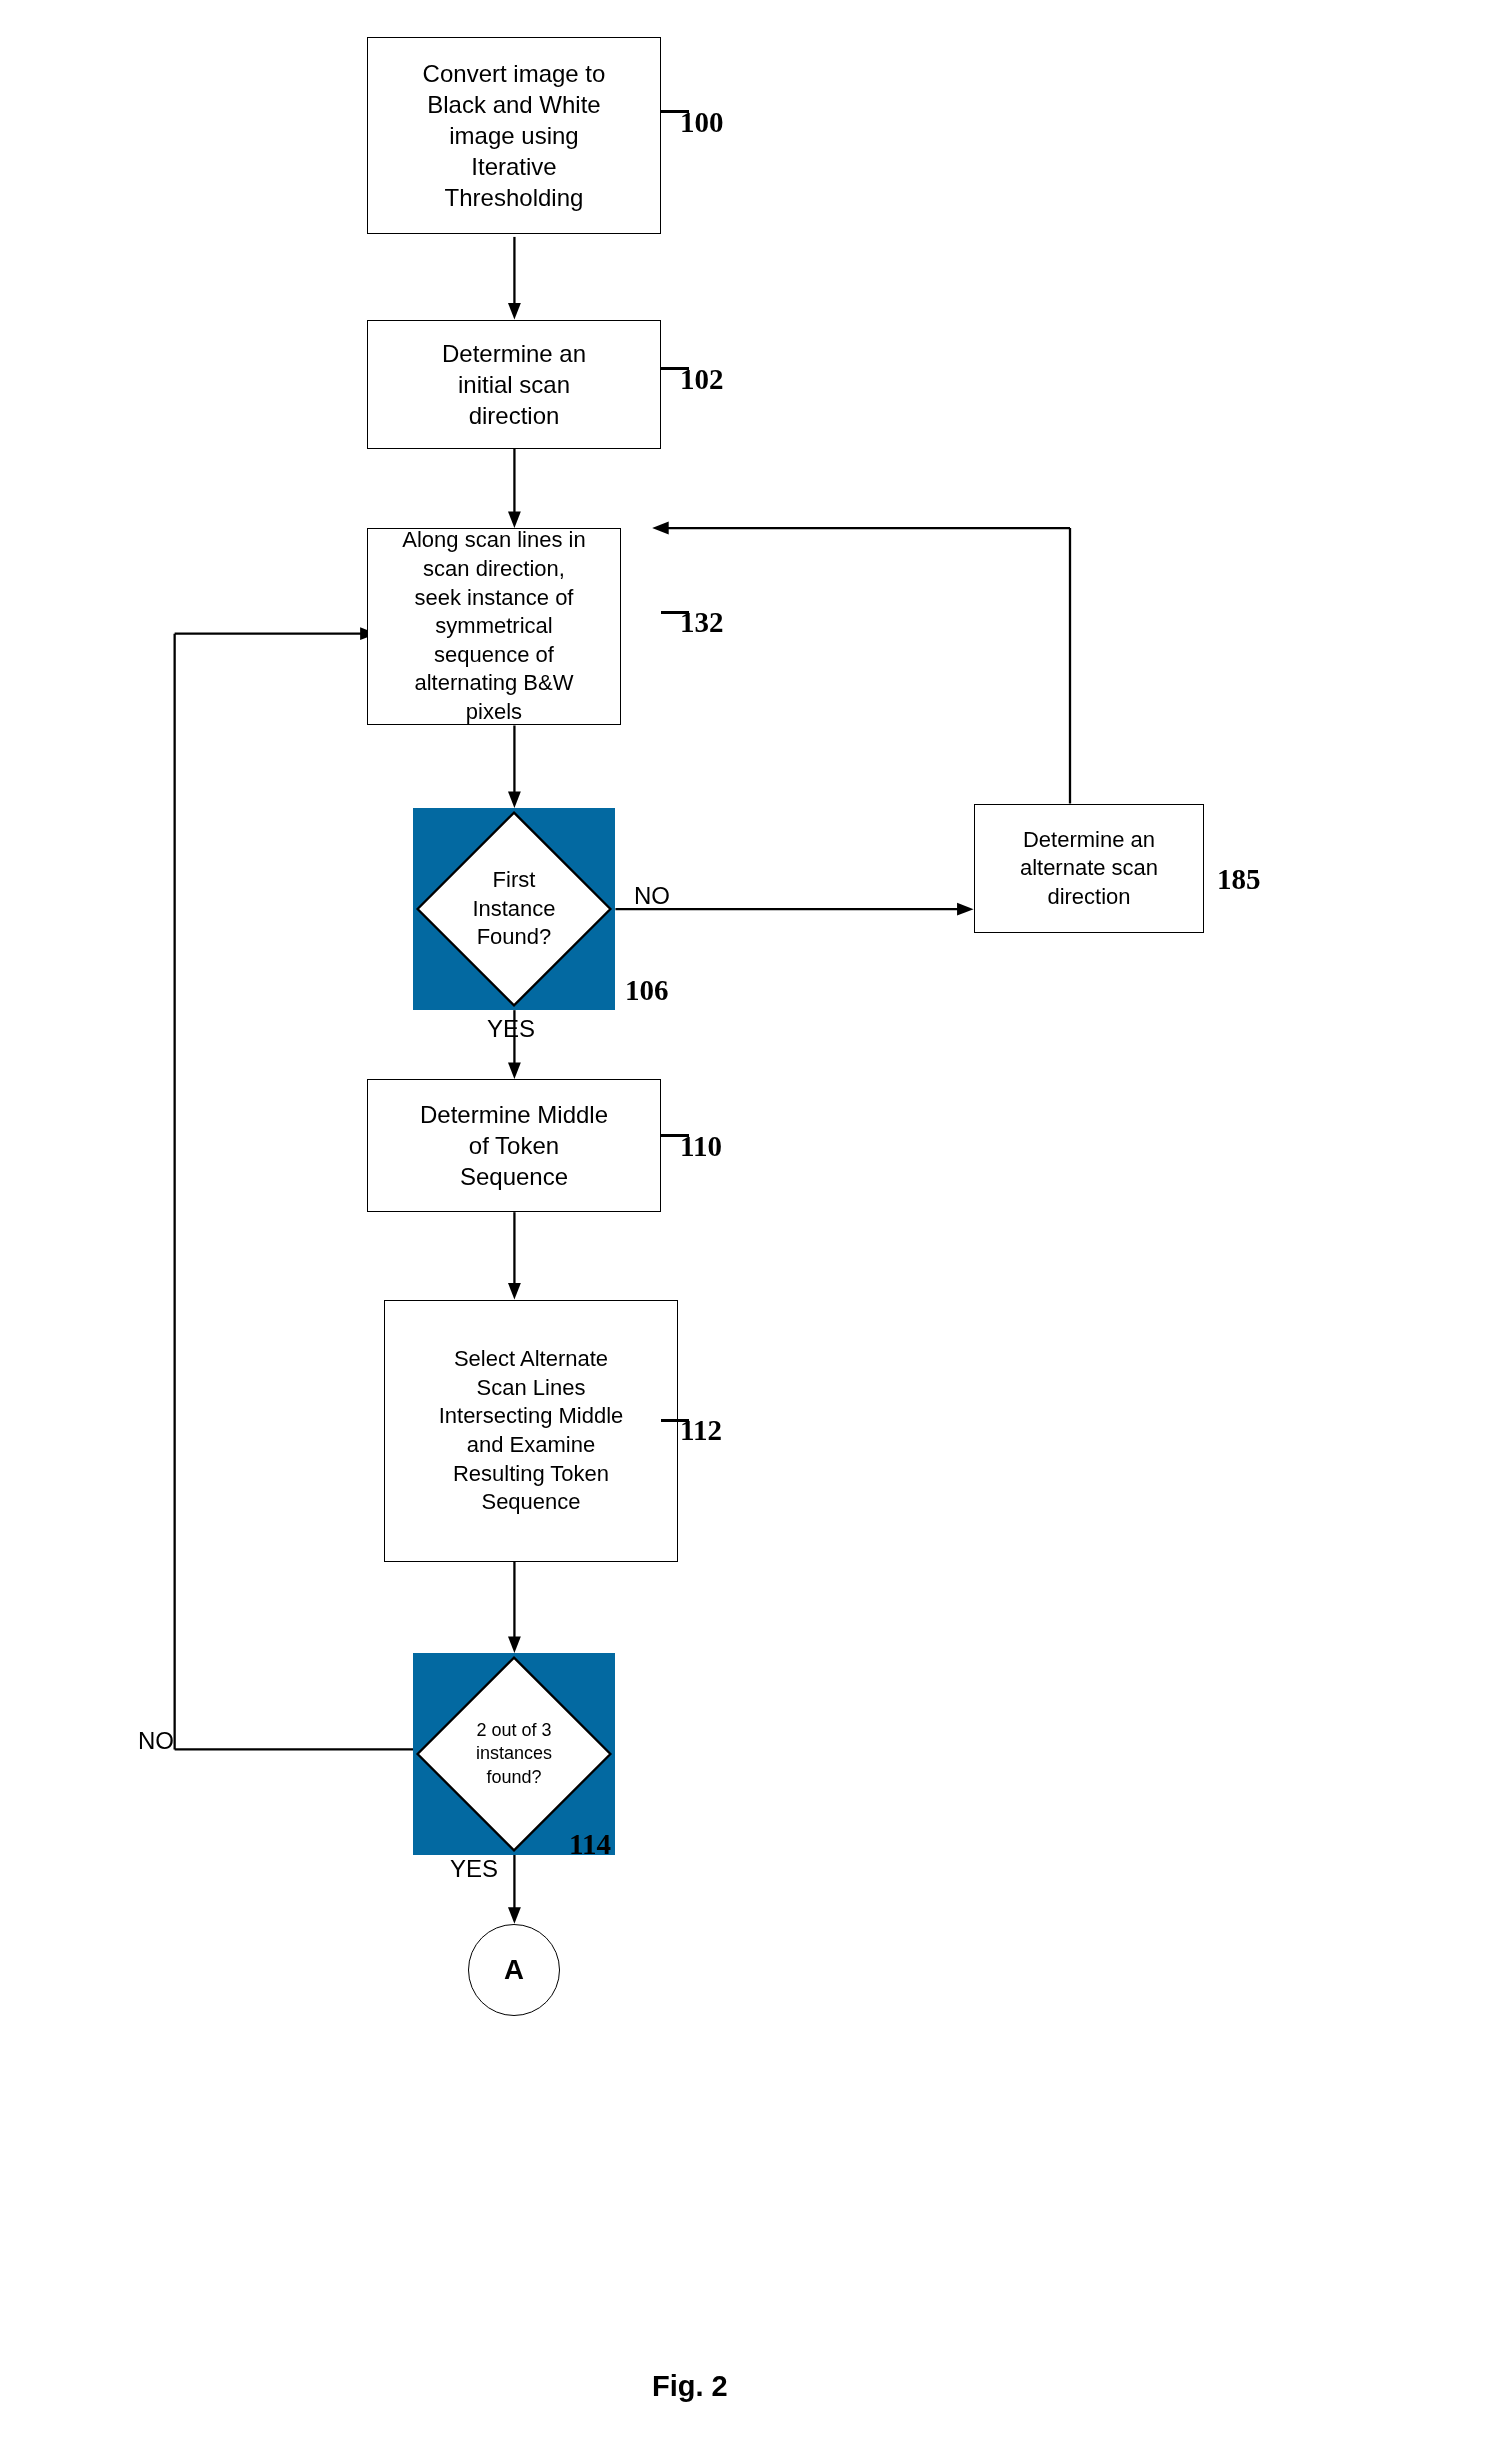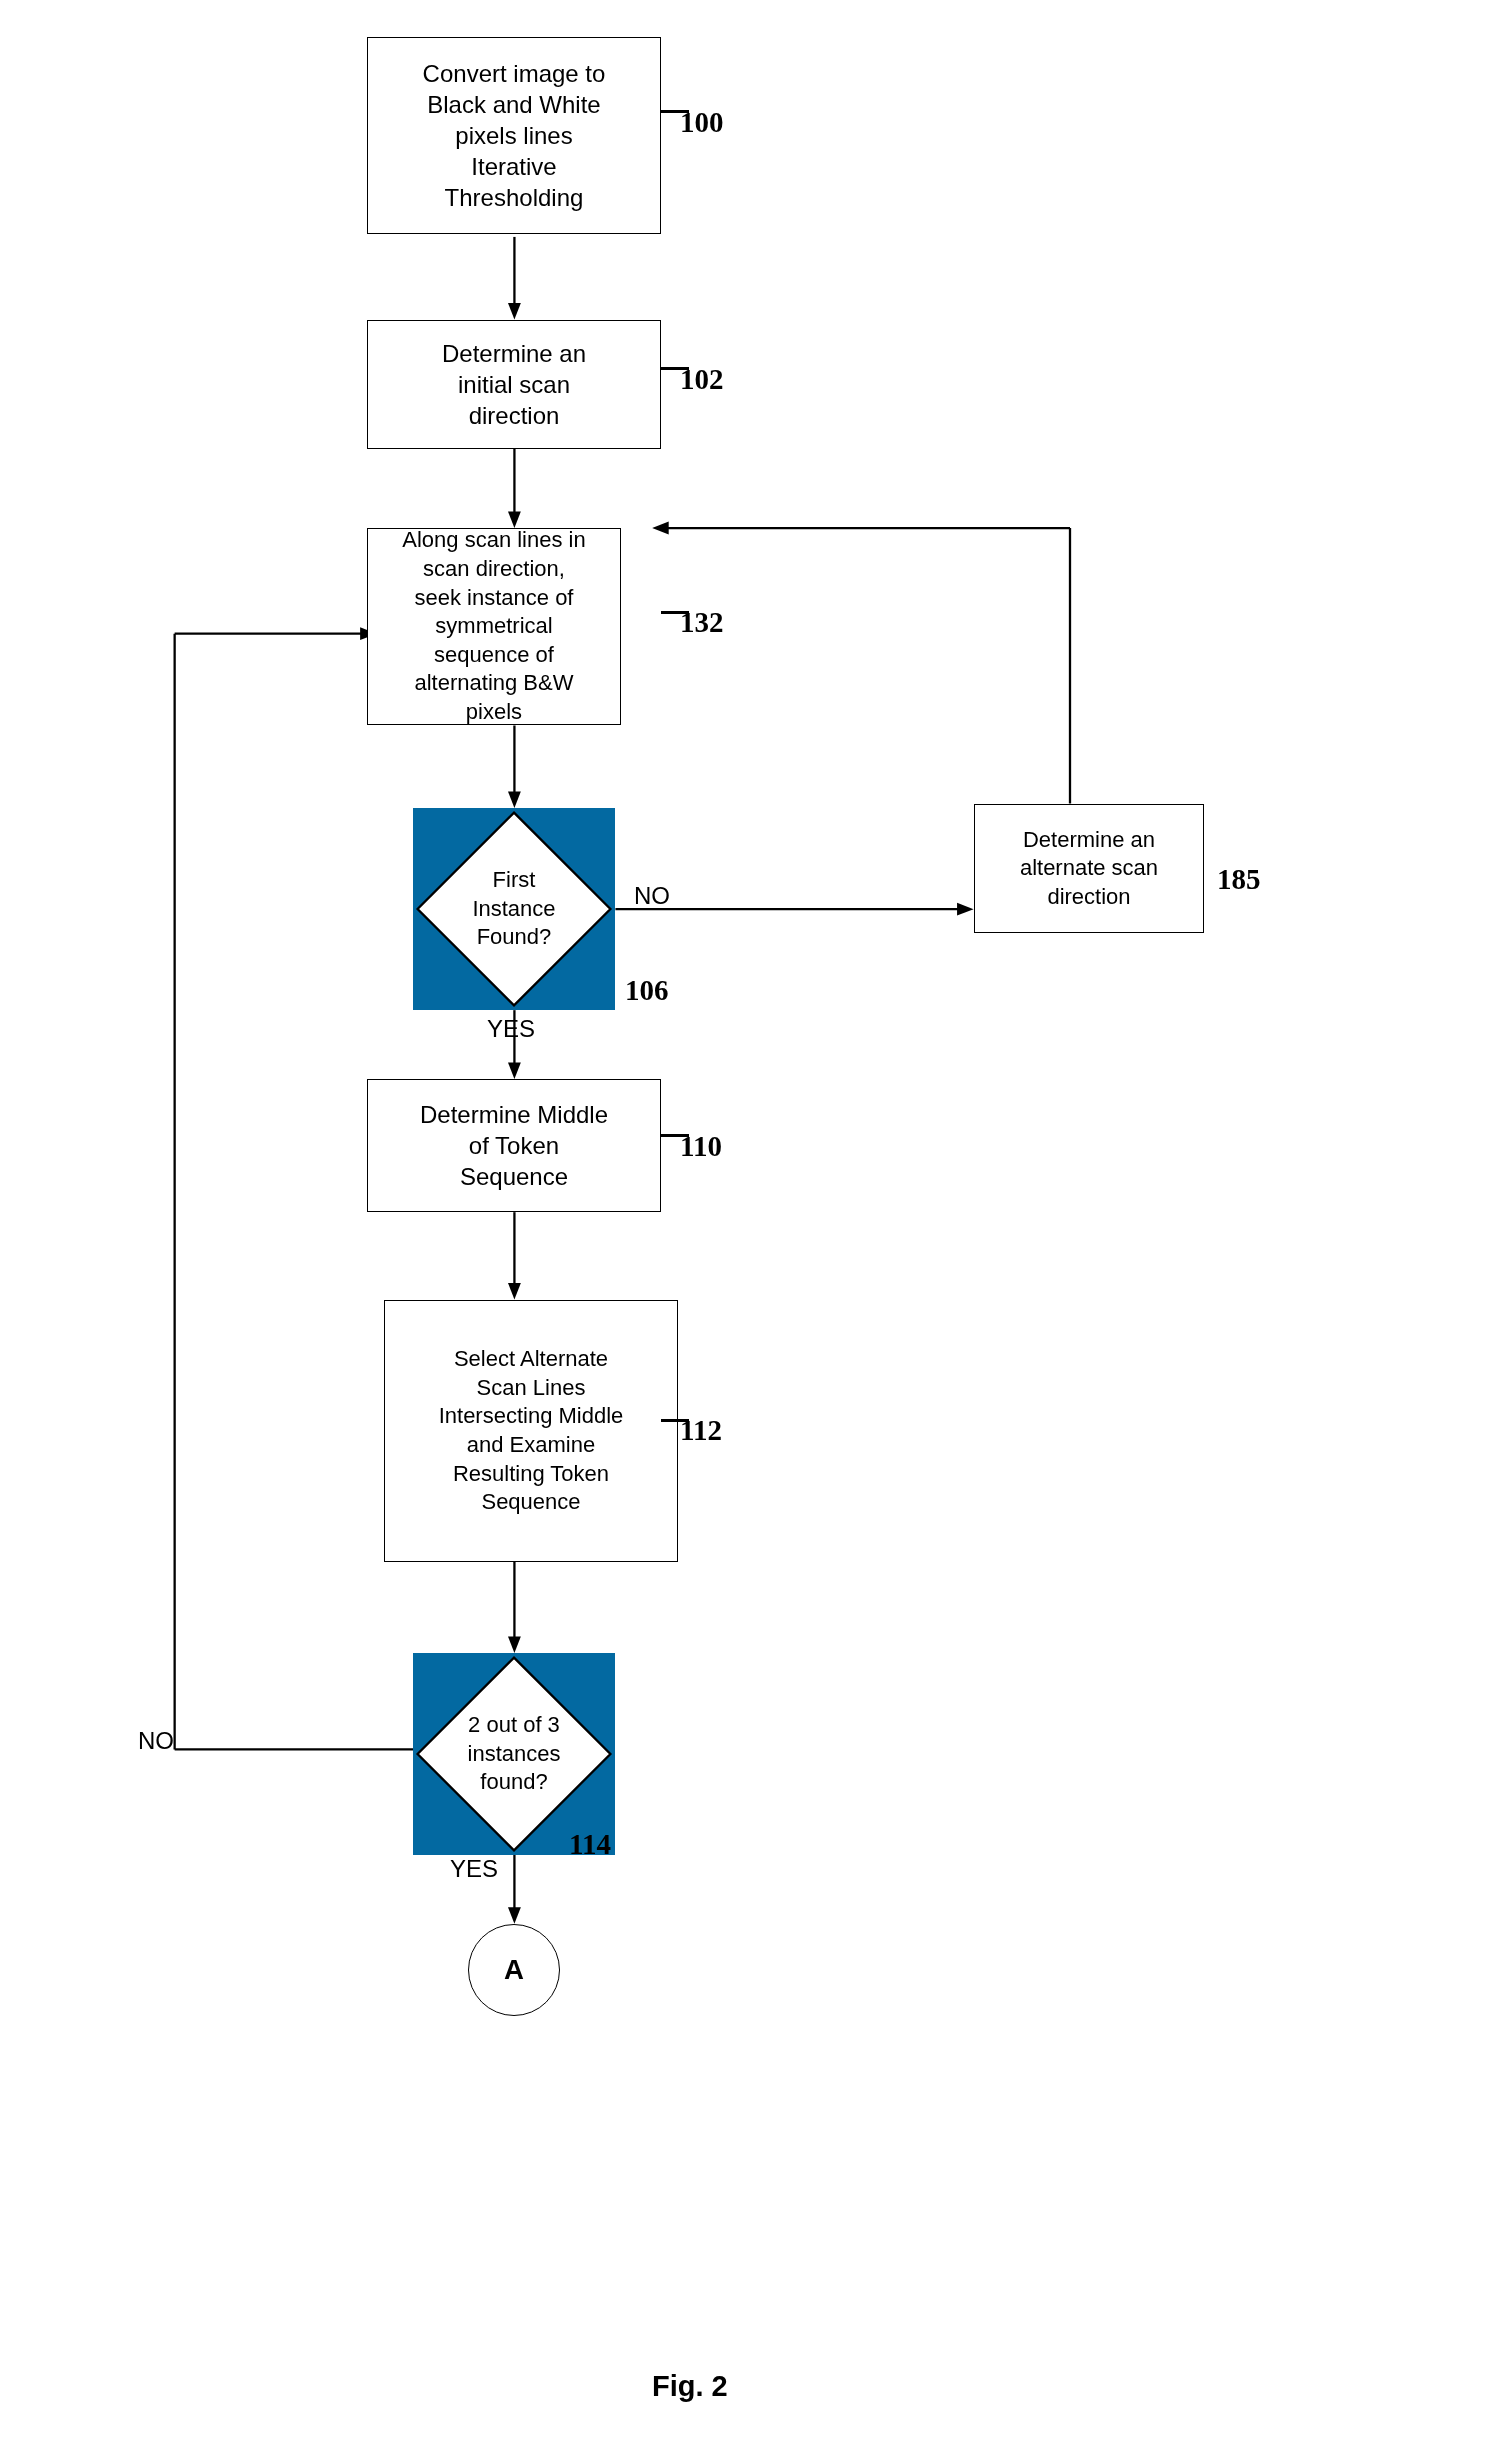--- a/index.html
+++ b/index.html
@@ -140,21 +140,21 @@
     <polygon points="710,575 728,568 728,582" fill="#000"></polygon>
 
     <line x1="450" y1="1905" x2="190" y2="1905" stroke="#000" stroke-width="2.5"></line>
     <line x1="190" y1="1905" x2="190" y2="690" stroke="#000" stroke-width="2.5"></line>
     <line x1="190" y1="690" x2="400" y2="690" stroke="#000" stroke-width="2.5"></line>
     <polygon points="410,690 392,683 392,697" fill="#000"></polygon>
   </svg>
 
   <div class="fc-box" style="left:367px; top:37px; width:294px; height:197px; white-space:pre-line;">Convert image to
 Black and White
-pixels lines
+image using
 Iterative
 Thresholding</div>
   <span class="label-num" style="left:680px; top:106px;">100</span>
 
   <div style="position:absolute; left:661px; top:110px; width:27.6px; height:2.8px; background:#000;"></div>
 
   <div class="fc-box" style="left:367px; top:320px; width:294px; height:129px; white-space:pre-line;">Determine an
 initial scan
 direction</div>
   <span class="label-num" style="left:680px; top:363px;">102</span>
@@ -205,21 +205,21 @@
 Sequence</div>
   <span class="label-num" style="left:680px; top:1414px;">112</span>
   <div style="position:absolute; left:661px; top:1419px; width:27.6px; height:2.8px; background:#000;"></div>
 
   <div class="fc-diamond" style="left:413px; top:1653px;">
     <div class="fc-diamond-inner">
       <svg viewBox="0 0 220 220">
         <polygon points="110,5 215,110 110,215 5,110" fill="white" stroke="black" stroke-width="2.5"></polygon>
       </svg>
     </div>
-    <div class="fc-diamond-text" style="font-size:22px; line-height:1.3; white-space:pre-line;">2 out of 3
+    <div class="fc-diamond-text" style="font-size:18px; line-height:1.3; white-space:pre-line;">2 out of 3
 instances
 found?</div>
   </div>
   <span class="label-num" style="left:569px; top:1828px;">114</span>
 
   <span class="label-text" style="left:450px; top:1855px;">YES</span>
 
   <span class="label-text" style="left:138px; top:1727px;">NO</span>
 
   <div class="fc-circle" style="left:468px; top:1924px; width:92px; height:92px;">A</div>

